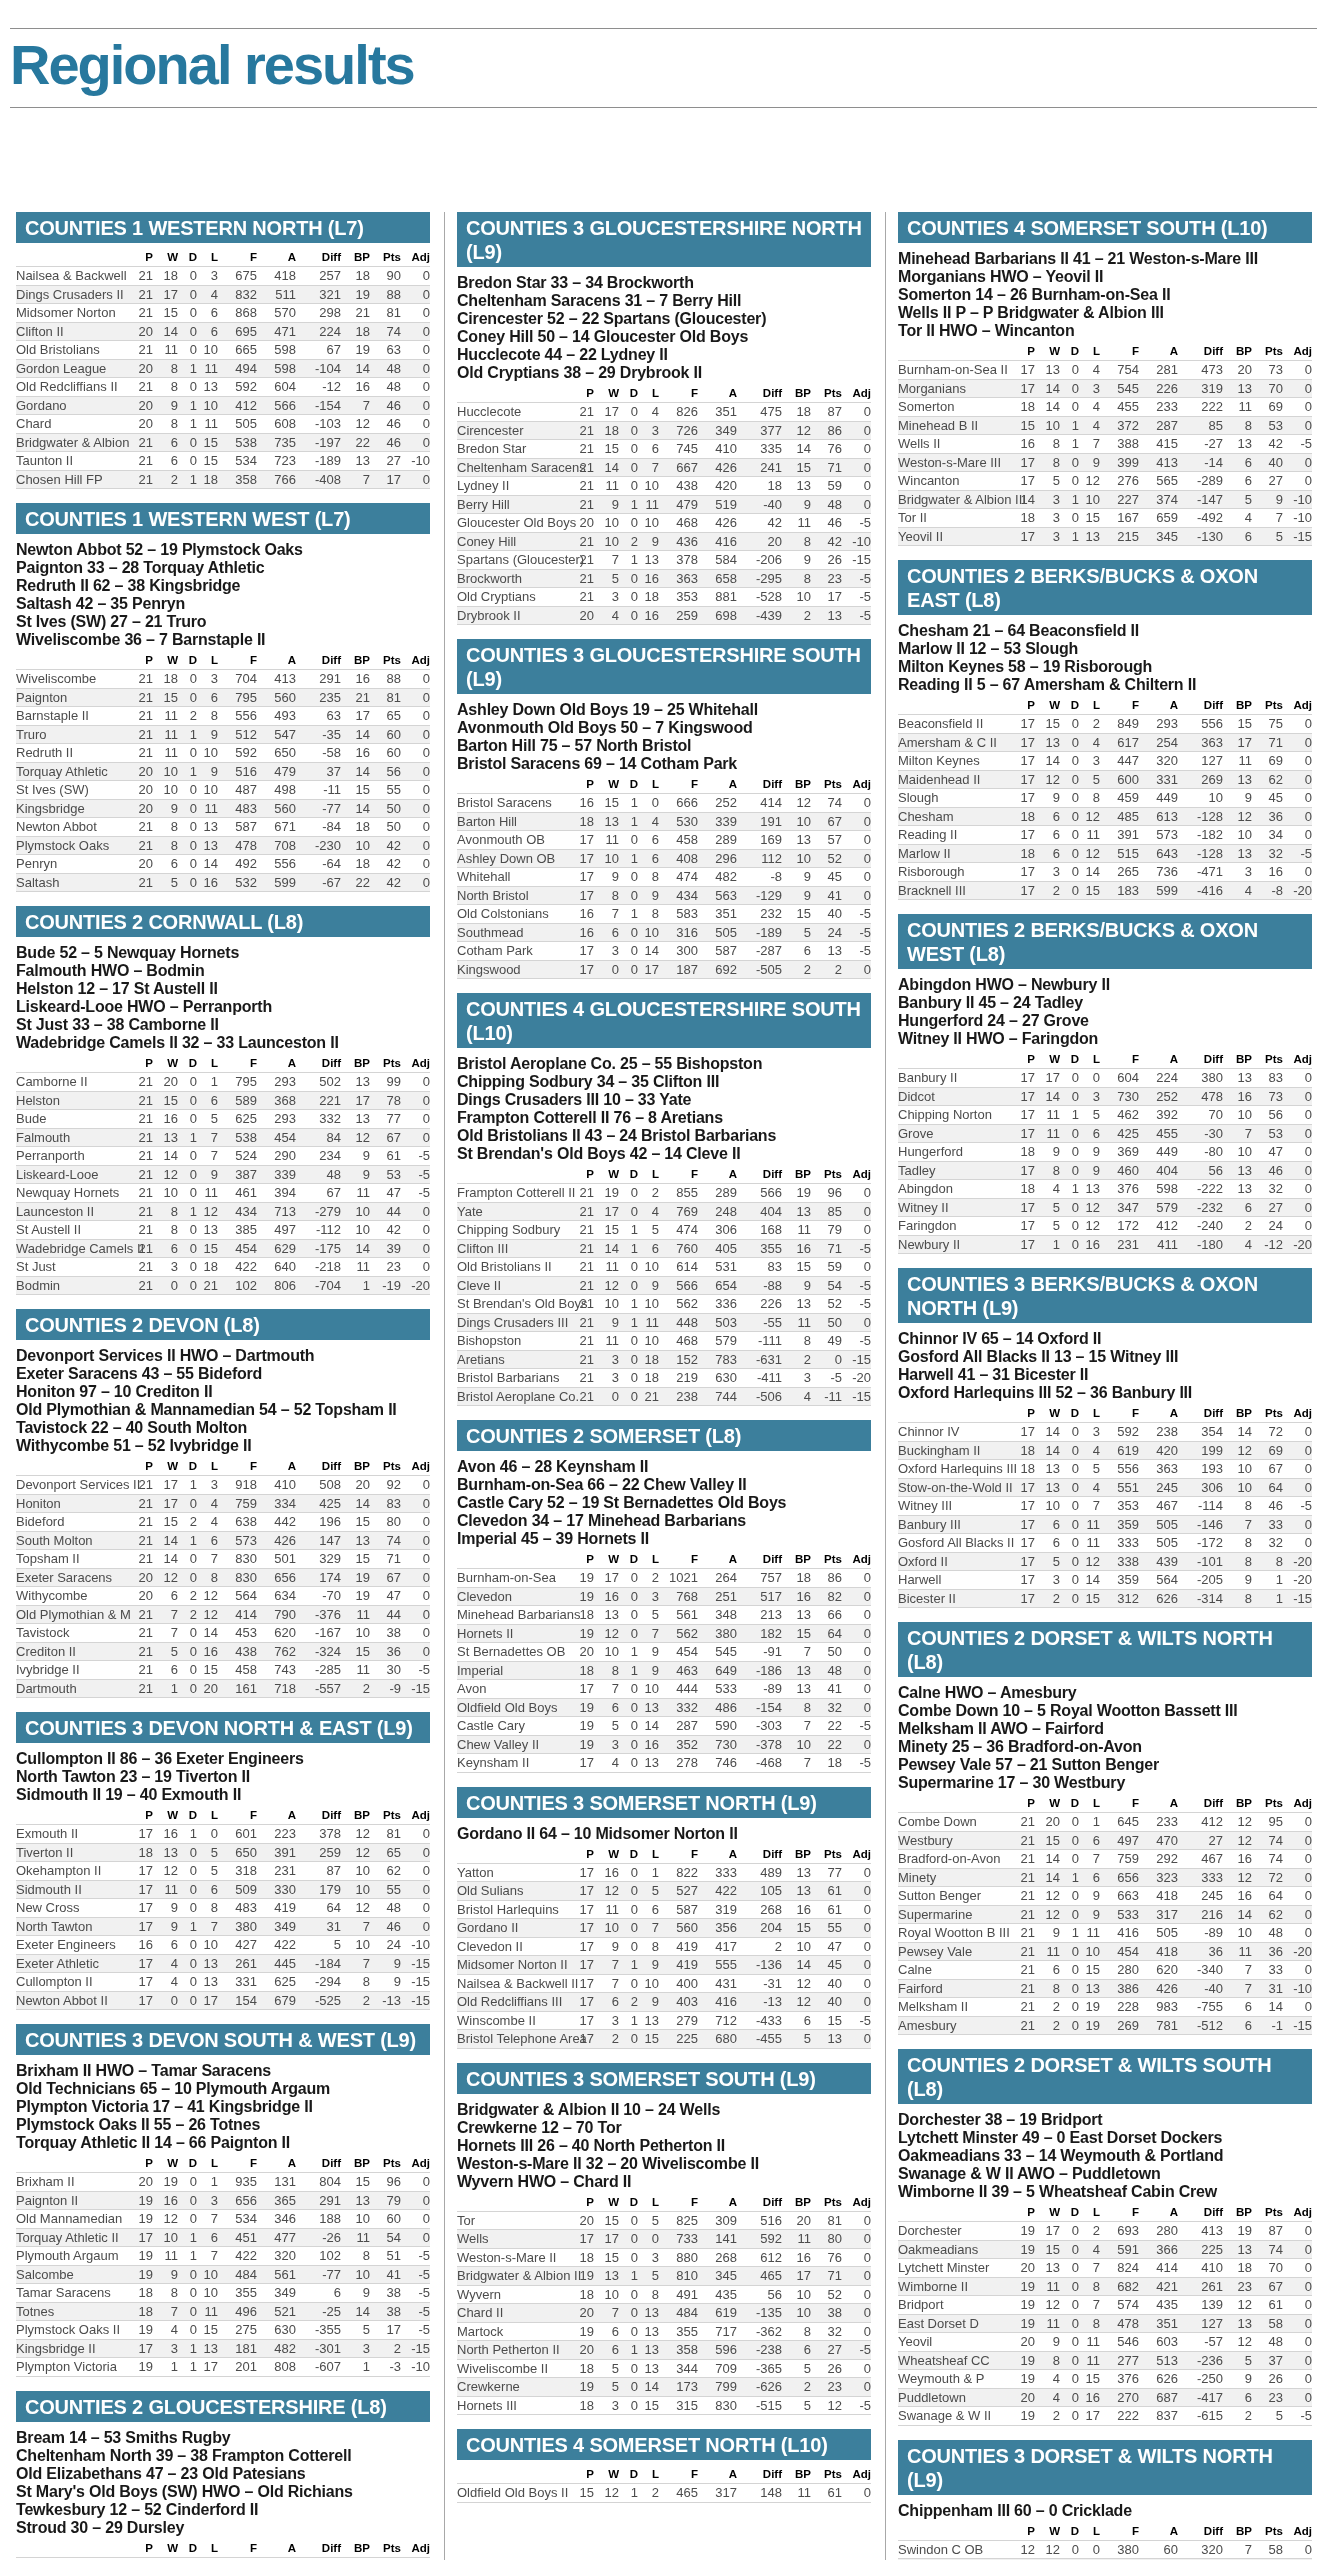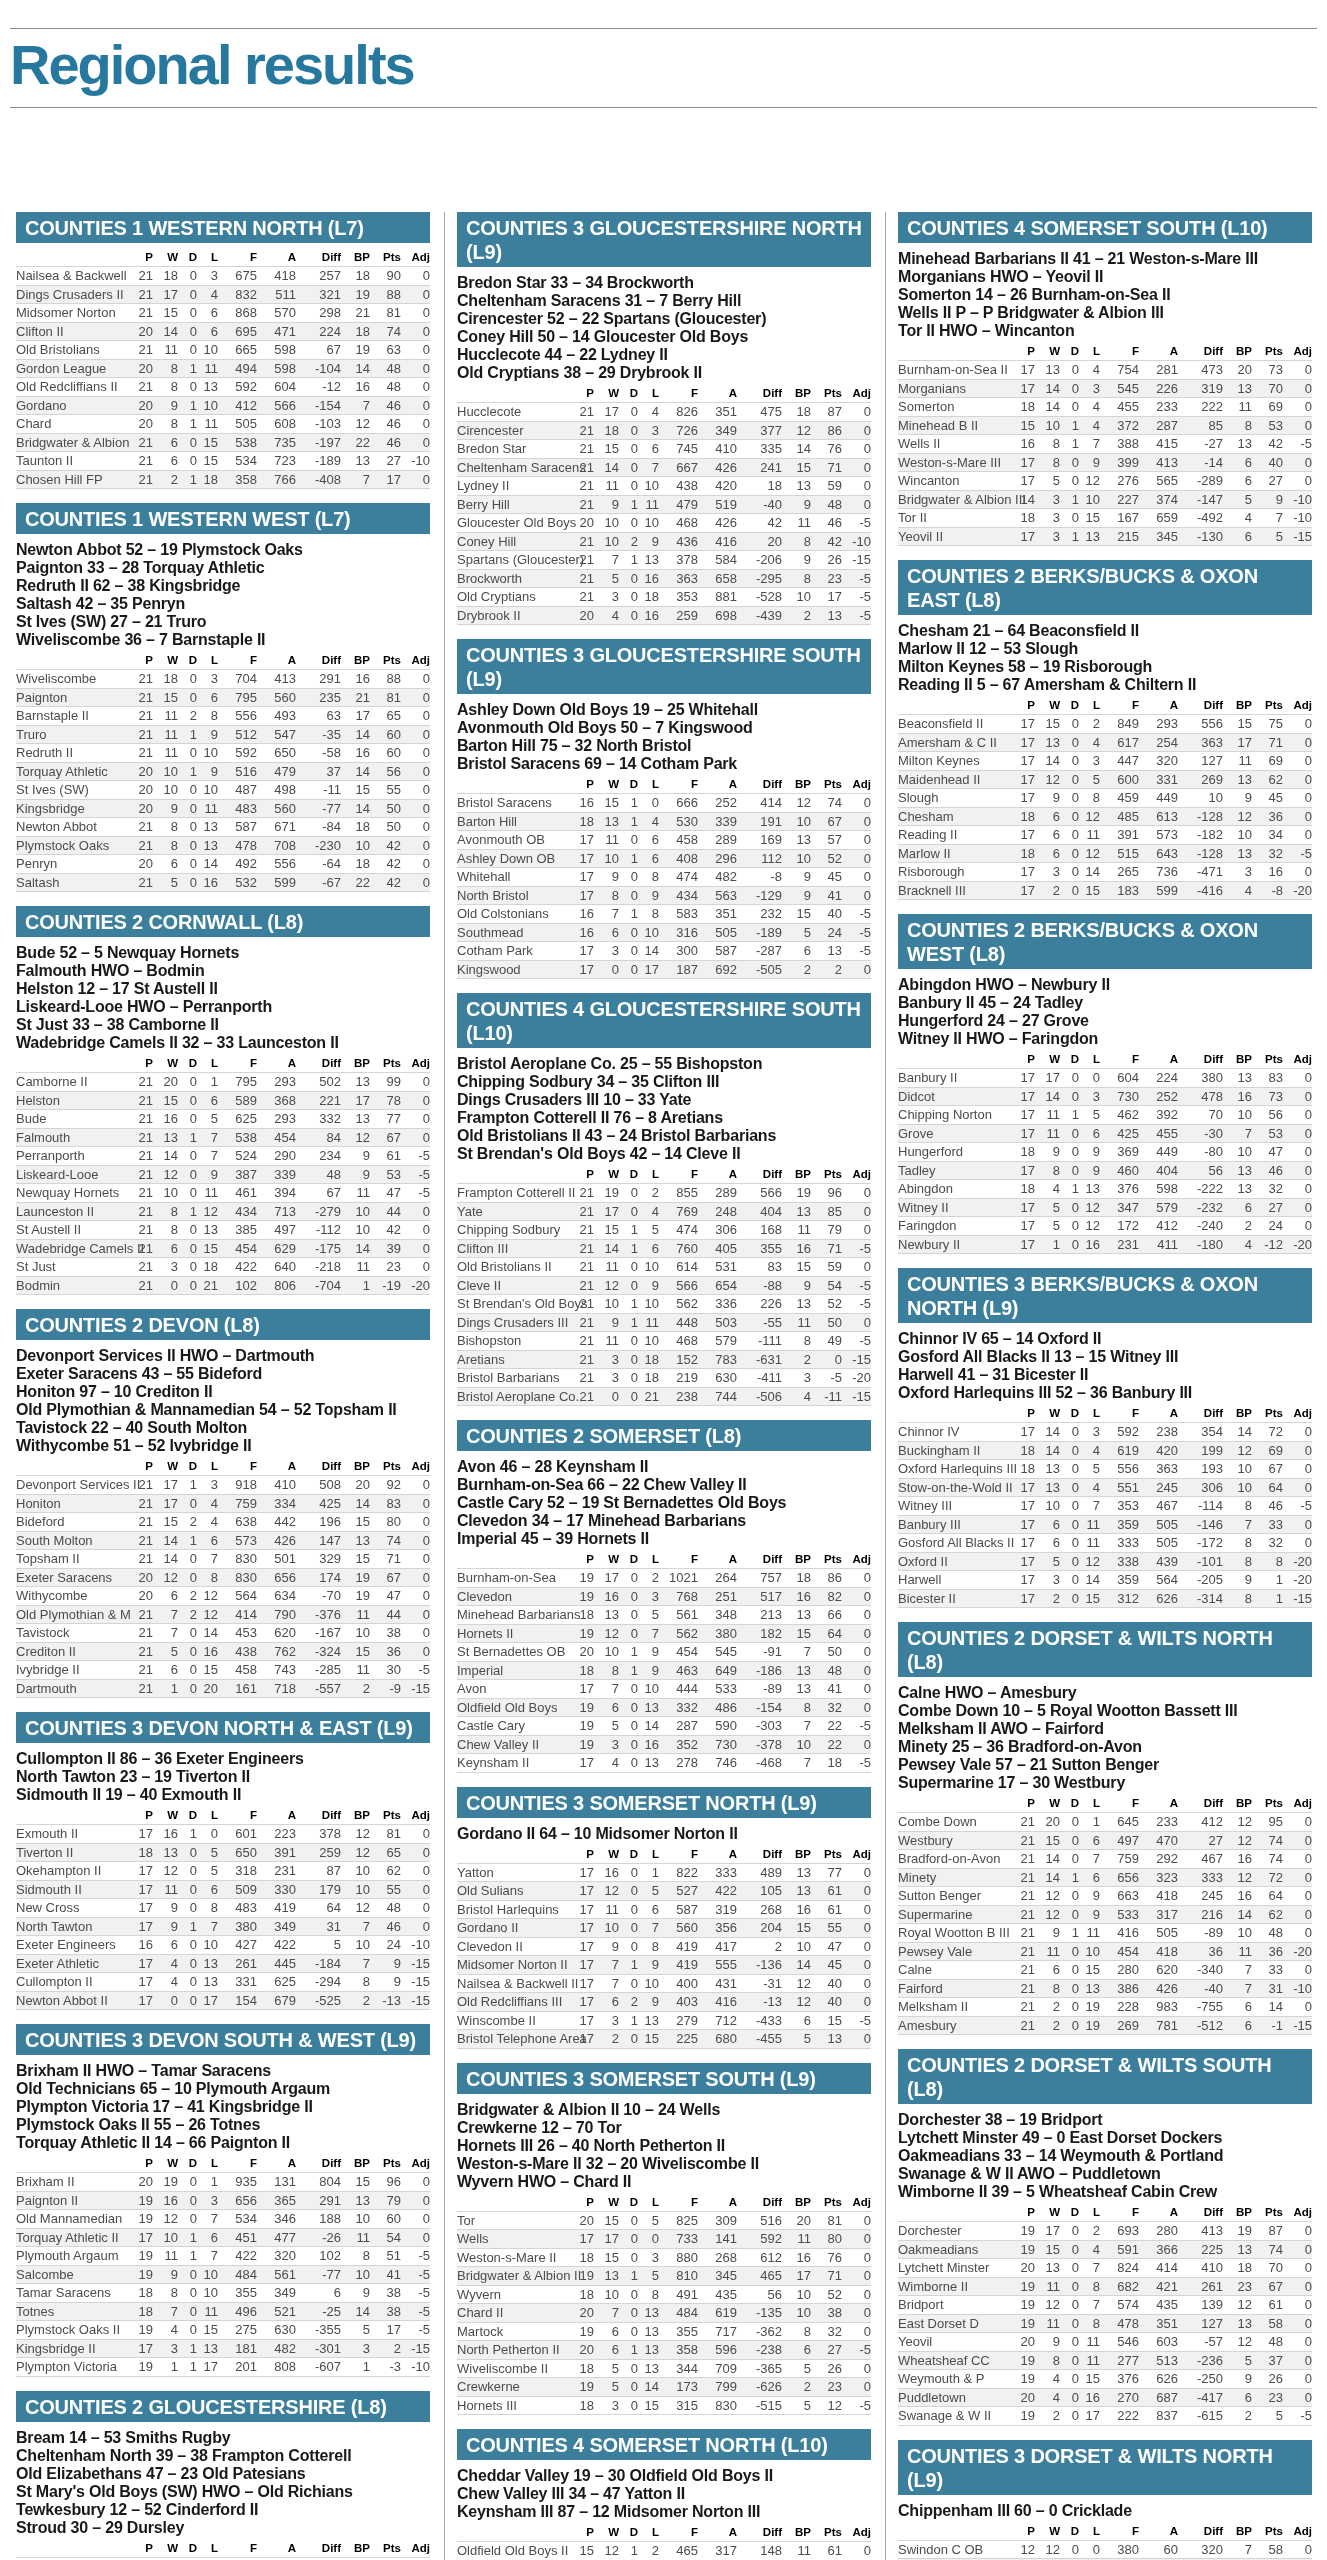--- a/index.html
+++ b/index.html
@@ -1436,21 +1436,21 @@
             </tr>
           </tbody>
     </table>
   </section>
 
   <section class="league">
     <h2 class="bar">COUNTIES 3 GLOUCESTERSHIRE SOUTH (L9)</h2>
     <div class="results">
           <p class="result">Ashley Down Old Boys 19 – 25 Whitehall</p>
           <p class="result">Avonmouth Old Boys 50 – 7 Kingswood</p>
-          <p class="result">Barton Hill 75 – 32 North Bristol</p>
+          <p class="result">Barton Hill 75 – 57 North Bristol</p>
           <p class="result">Bristol Saracens 69 – 14 Cotham Park</p>
         </div>
     <table>
       <colgroup>
         <col>
             <col style="width:25px">
             <col style="width:25px">
             <col style="width:19px">
             <col style="width:21px">
         <col style="width:39px">
@@ -2346,25 +2346,20 @@
               <td>5</td>
               <td>12</td>
               <td>-5</td>
             </tr>
           </tbody>
     </table>
   </section>
 
   <section class="league">
     <h2 class="bar">COUNTIES 4 SOMERSET NORTH (L10)</h2>
-    <div class="results">
-          <p class="result">Cheddar Valley 19 – 30 Oldfield Old Boys II</p>
-          <p class="result">Chew Valley III 34 – 47 Yatton II</p>
-          <p class="result">Keynsham III 87 – 12 Midsomer Norton III</p>
-        </div>
     <table>
       <colgroup>
         <col>
             <col style="width:25px">
             <col style="width:25px">
             <col style="width:19px">
             <col style="width:21px">
         <col style="width:39px">
             <col style="width:39px">
             <col style="width:45px">

